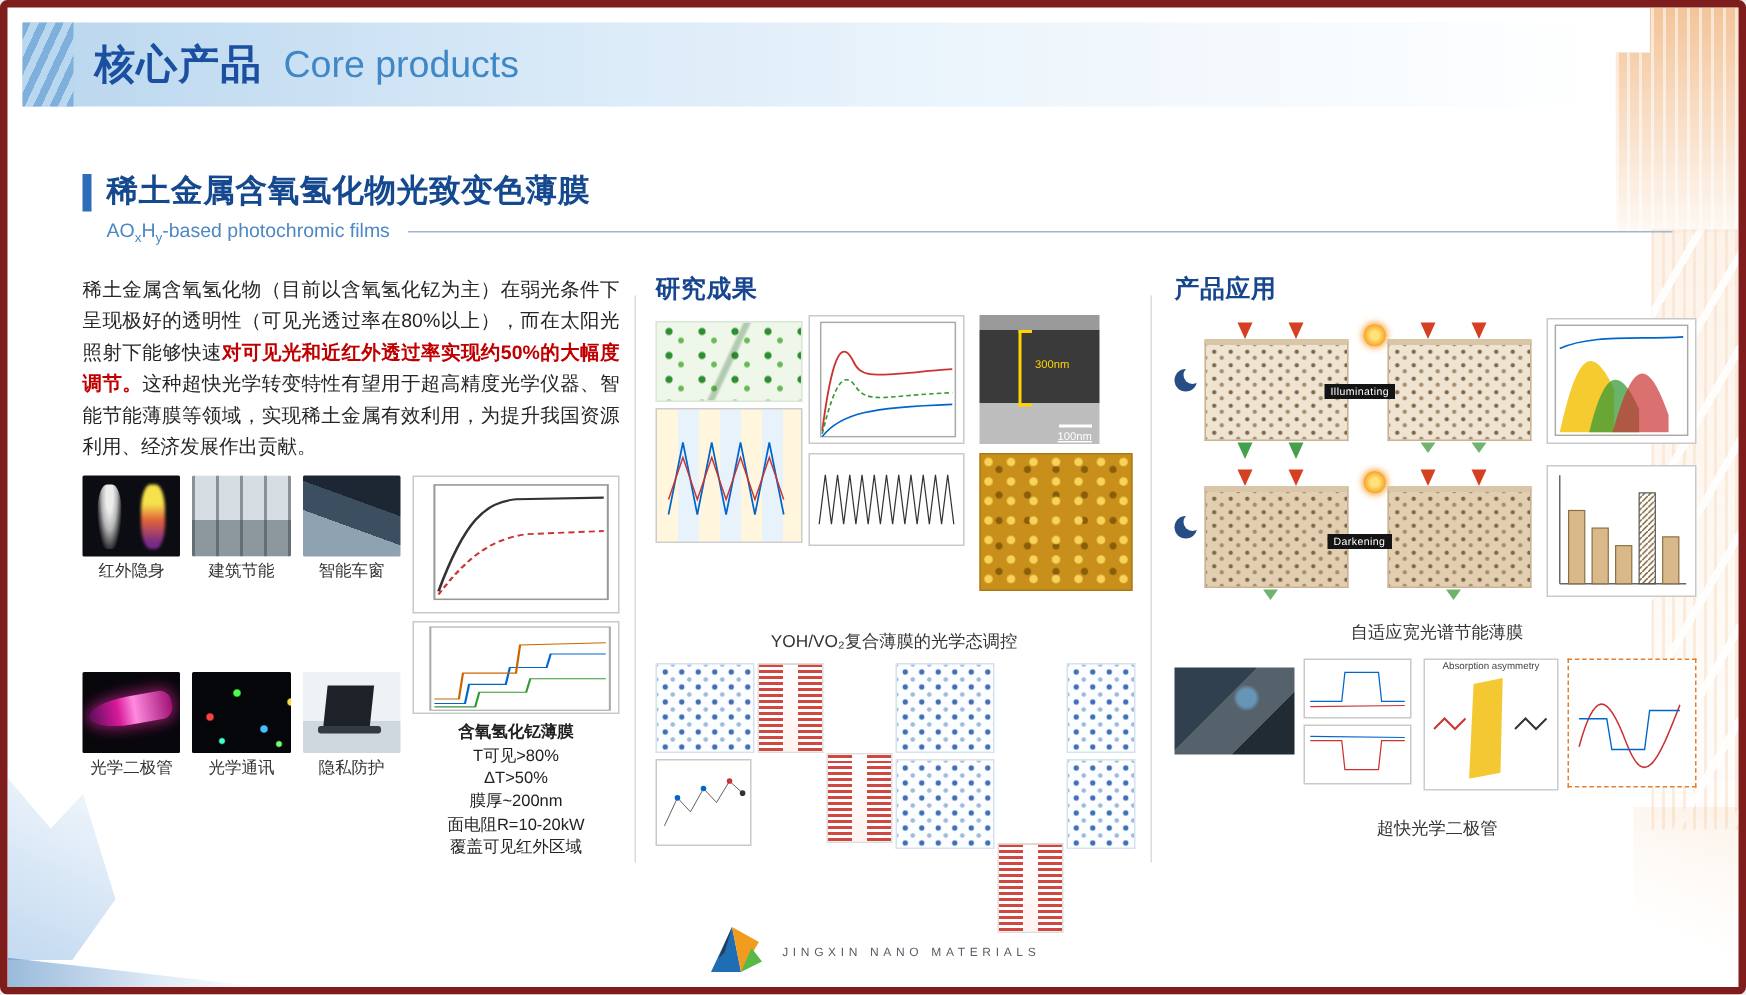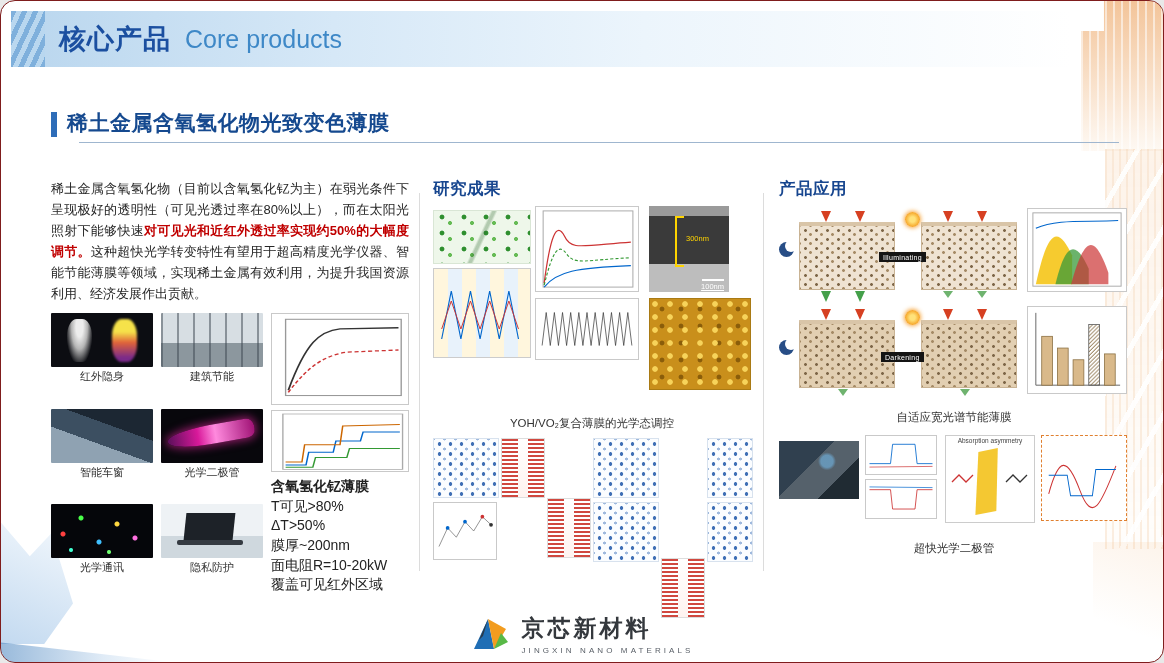--- a/index.html
+++ b/index.html
@@ -1,17 +1,17 @@
 <!DOCTYPE html>
 <html><head>
 <meta charset="utf-8">
 <style>
   html,body{margin:0;padding:0;background:#e9e9e9;}
   .slide{position:relative;width:1164px;height:663px;background:#fff;overflow:hidden;
-    font-family:"Liberation Sans","DejaVu Sans",sans-serif;border:1px solid #7f1d1d;border-radius:15px;box-sizing:border-box;}
+    font-family:"Liberation Sans","DejaVu Sans",sans-serif;border:5px solid #7f1d1d;border-radius:5px;box-sizing:border-box;}
   .abs{position:absolute;}
 
   
   .deco-r1{right:0;top:0;width:82px;height:150px;z-index:0;
     background:
       repeating-linear-gradient(90deg, rgba(255,255,255,.55) 0 2px, transparent 2px 8px),
       linear-gradient(180deg, rgba(233,148,70,.55), rgba(246,205,160,.12));
     clip-path:polygon(28% 0,28% 20%,0 20%,0 100%,100% 100%,100% 0);}
   .deco-r2{right:0;top:148px;width:58px;height:400px;z-index:0;opacity:.35;
     background:
@@ -49,25 +49,25 @@
   .col{z-index:2;}
   .col h3{margin:0 0 6px 0;font-size:16.5px;color:#17468f;letter-spacing:.5px;}
   .divider{width:1px;background:#dcdcdc;z-index:2;}
   .para{font-size:13px;line-height:1.62;color:#262626;text-align:justify;margin:0;}
   .hl{color:#c00000;font-weight:bold;}
   .cap{font-size:11px;color:#333;text-align:center;margin-top:2px;}
   .figcap{font-size:11.5px;color:#333;text-align:center;}
 
   
   .col1-media{display:flex;gap:8px;margin-top:9px;}
-  .img-grid{width:212px;display:grid;grid-template-columns:1fr 1fr;gap:5px 8px;}
+  .img-grid{width:212px;display:grid;grid-template-columns:1fr 1fr 1fr;gap:5px 8px;}
   .fig{height:54px;border-radius:1px;}
   .side{width:138px;display:flex;flex-direction:column;gap:5px;}
   .chart{background:#fff;border:1px solid #c9c9c9;box-sizing:border-box;}
-  .specs{font-size:14px;color:#222;text-align:left;line-height:1.4;}
+  .specs{font-size:11px;color:#222;text-align:center;line-height:1.4;}
   .specs .spec-title{font-weight:bold;}
 
   .img-thermal{background:#0c0d12;position:relative;overflow:hidden;}
   .img-thermal::before{content:"";position:absolute;left:16%;top:10%;width:24%;height:80%;border-radius:40%;
     background:radial-gradient(ellipse at 50% 18%, #ededed 0 20%, #b5b5b5 45%, transparent 78%);}
   .img-thermal::after{content:"";position:absolute;right:16%;top:10%;width:24%;height:80%;border-radius:40%;filter:blur(1px);
     background:linear-gradient(180deg,#f6e24a 0 30%,#e0633a 55%,#7a2a8a 90%);}
   .img-building{background-color:#d7dee3;
     background-image:repeating-linear-gradient(90deg, rgba(60,70,80,.5) 0 2px, transparent 2px 16px),
     linear-gradient(180deg,#d7dee3 0 55%, #8c979e 55% 100%);}
@@ -166,20 +166,21 @@
     <span class="title-zh">核心产品</span>
     <span class="title-en">Core products</span>
   </div>
 
   <div class="abs section">
     <div class="sec-row">
       <div class="accent-bar"></div>
       <span class="sec-title">稀土金属含氧氢化物光致变色薄膜</span>
     </div>
     <div class="sub-row">
+      <span class="sub-text"><span>AO</span><sub>x</sub><span>H</span><sub>y</sub><span>-based photochromic films</span></span>
       <div class="sub-rule"></div>
     </div>
   </div>
 
   <div class="abs divider" style="left:418px;top:192px;height:378px;"></div>
   <div class="abs divider" style="left:762px;top:192px;height:378px;"></div>
 
   <div class="abs col" style="left:50px;top:177px;width:358px;">
     <p class="para"><span>稀土金属含氧氢化物（目前以含氧氢化钇为主）在弱光条件下呈现极好的透明性（可见光透过率在80%以上），而在太阳光照射下能够快速</span><span class="hl">对可见光和近红外透过率实现约50%的大幅度调节。</span><span>这种超快光学转变特性有望用于超高精度光学仪器、智能节能薄膜等领域，实现稀土金属有效利用，为提升我国资源利用、经济发展作出贡献。</span></p>
 
@@ -392,19 +393,18 @@
 
   <div class="abs footer">
     <div class="logo">
       <svg width="42" height="36" viewBox="0 0 42 36">
         <polygon points="4,33 18,3 24,33" fill="#1f6eb5"></polygon>
         <polygon points="18,3 36,13 24,33" fill="#f29c1f"></polygon>
         <polygon points="24,33 38,26 31,17" fill="#58b947"></polygon>
         <polygon points="13,20 18,3 9,24" fill="#2b3a4a"></polygon>
       </svg>
       <div class="logo-text">
-        <span class="logo-zh">京芯新材料</span>
         <span class="logo-en">JINGXIN NANO MATERIALS</span>
       </div>
     </div>
   </div>
 
 </div>
 
 </body></html>

